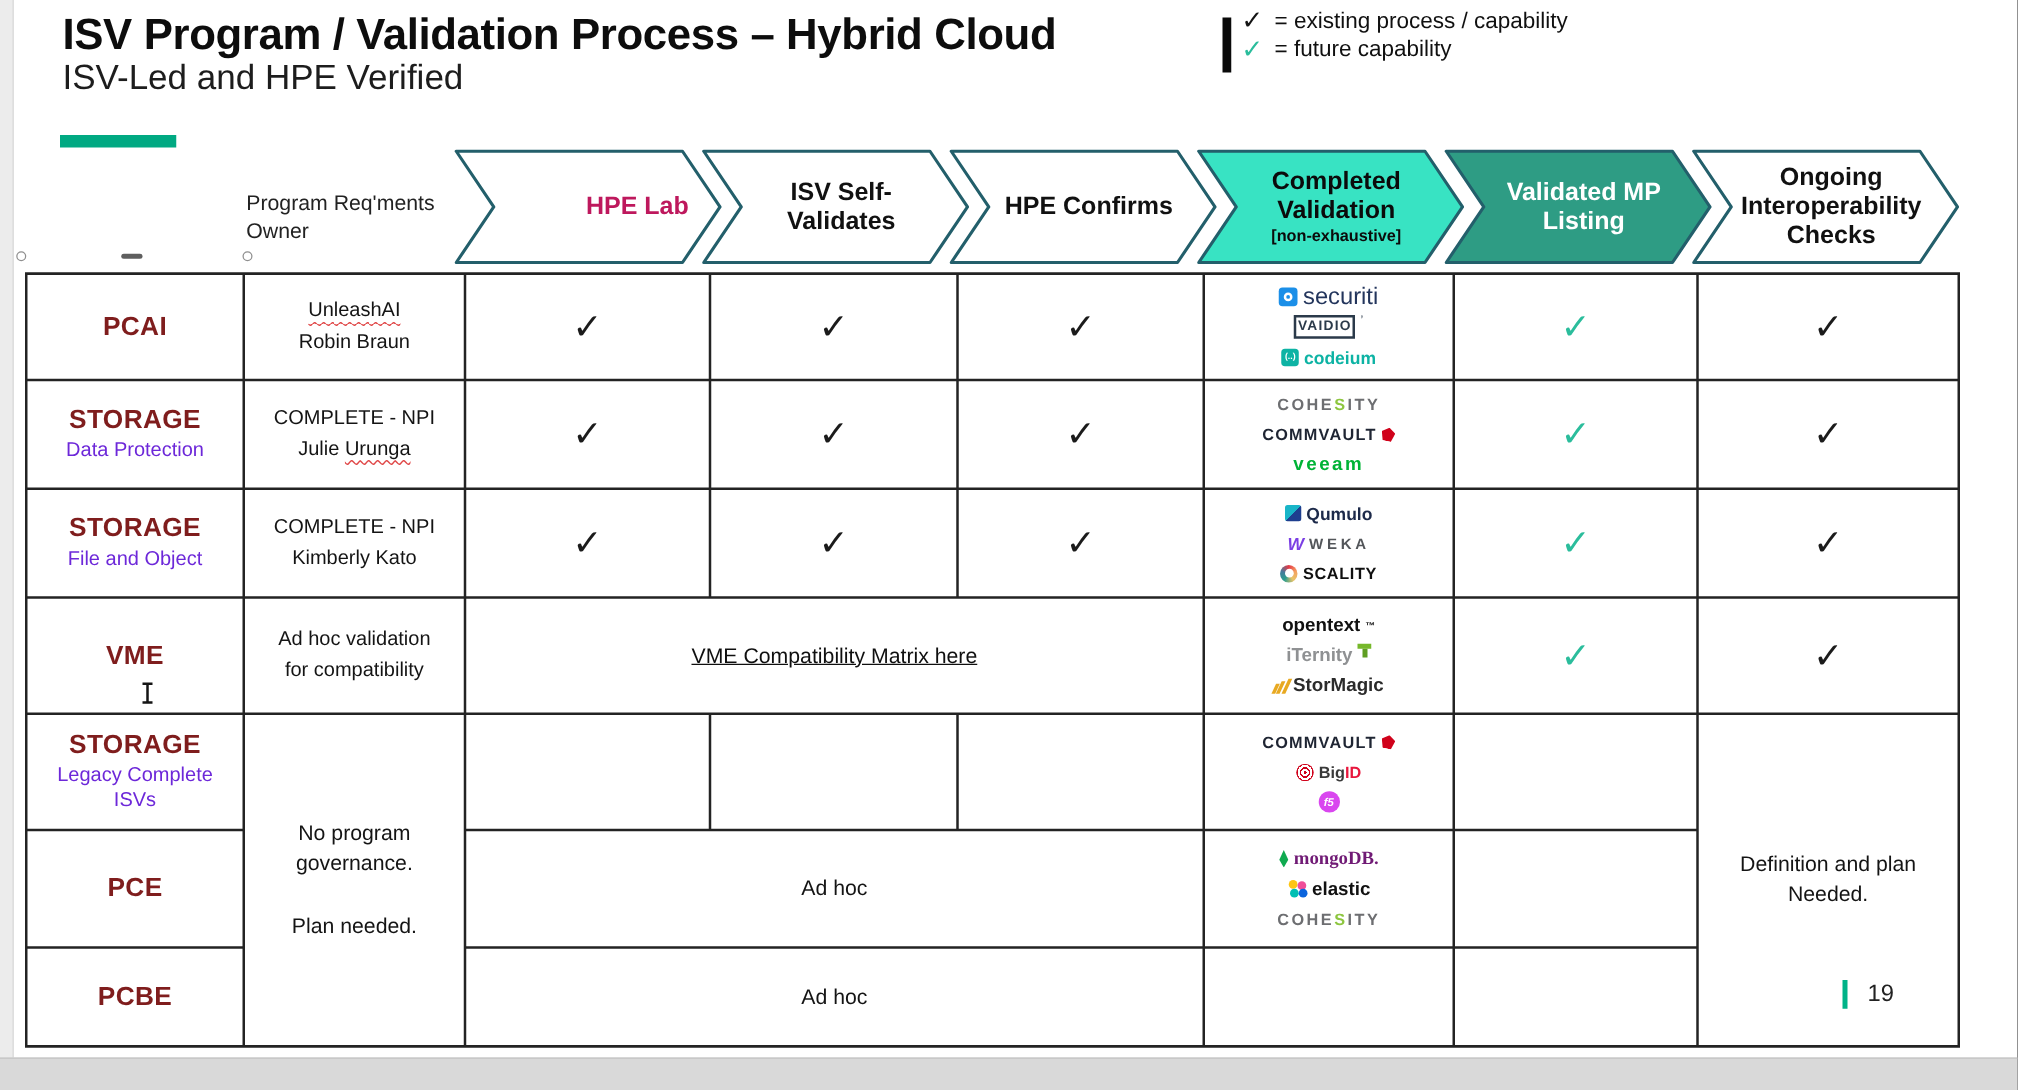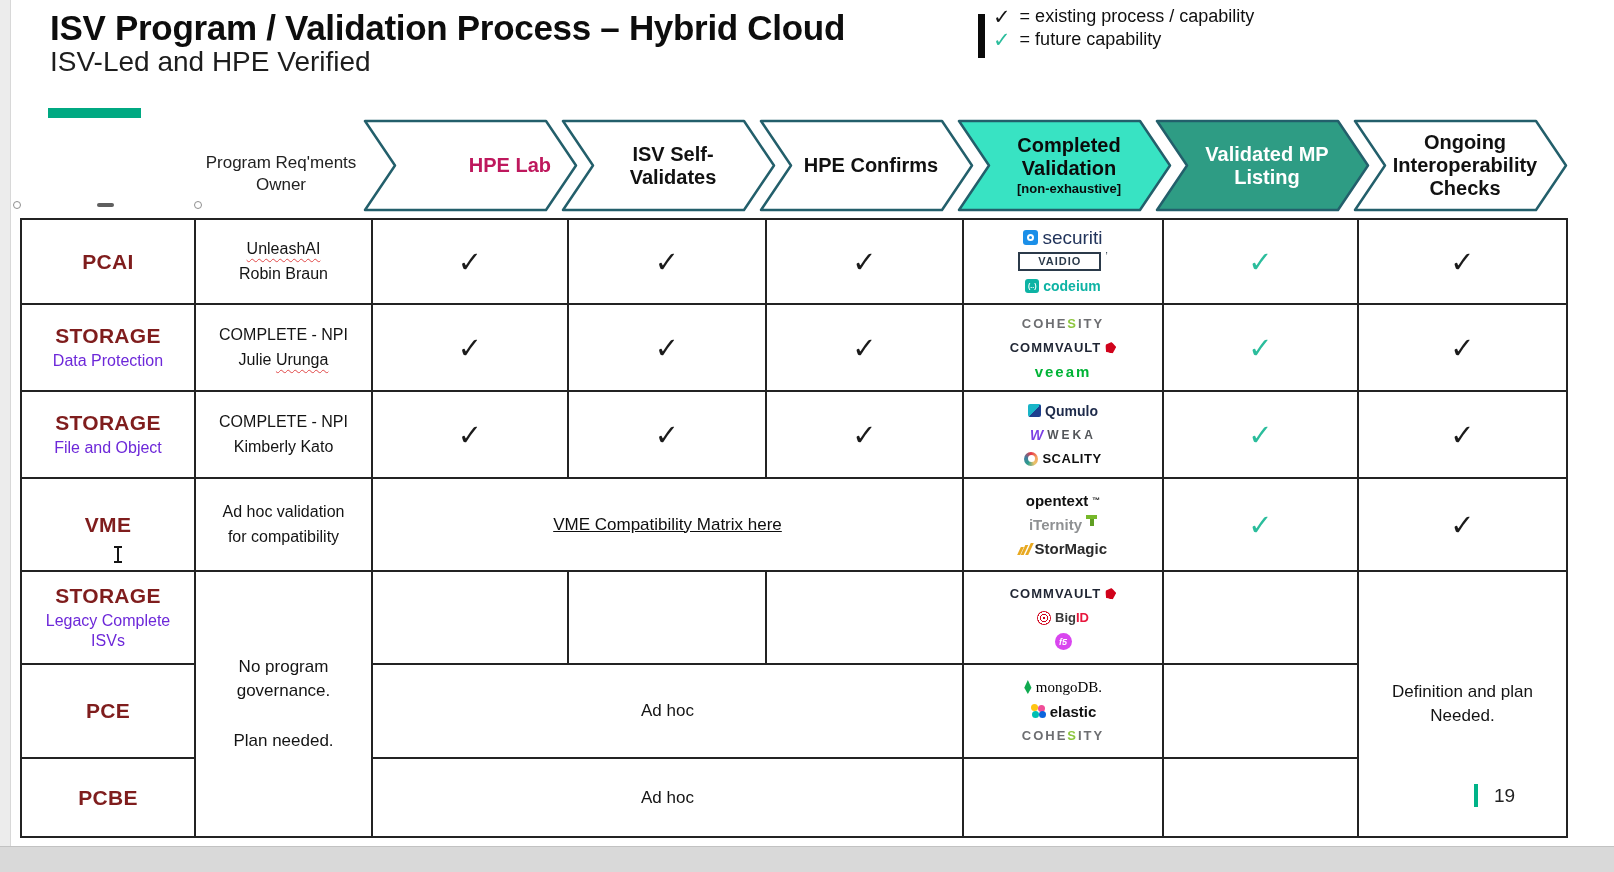--- a/index.html
+++ b/index.html
@@ -14,21 +14,21 @@
   .greenbar{position:absolute;left:48px;top:108px;width:93px;height:10px;background:#00a982}
 
   .legend{position:absolute;left:993px;top:6px;display:flex;flex-direction:column;gap:2px}
   .legend-row{display:flex;align-items:center;gap:9px;font-size:18px;color:#101010}
   .legend-row .chk-glyph{font-size:21px;line-height:1}
   .legend-black{color:#141414}
 
   .handle{position:absolute;width:8px;height:8px;border:1.5px solid #8f8f8f;border-radius:50%;background:#fff;box-sizing:border-box}
   .handle-dash{position:absolute;width:17px;height:3.5px;background:#5f5f5f;border-radius:2px}
 
-  .owner-header{position:absolute;left:197px;top:152px;width:168px;text-align:center;font-size:17px;line-height:1.3;color:#222}
+  .owner-header{position:absolute;left:197px;top:152px;width:168px;font-size:17px;line-height:1.3;color:#222}
 
   .stage{position:absolute;top:118px;width:216px;height:95px}
   .stage svg{position:absolute;left:0;top:0}
   .stage-text{position:absolute;left:36px;right:28px;top:0;height:95px;display:flex;flex-direction:column;align-items:center;justify-content:center;text-align:center;font-weight:700;font-size:20px;line-height:1.15;color:#111}
   .stage-sub{font-size:13px;font-weight:600;margin-top:2px}
 
   .tbl{position:absolute;left:20px;top:218px;width:1548px;height:620px;display:grid;
        grid-template-columns:172px 175px 194px 196px 195px 198px 193px 207px;
        grid-template-rows:83px 85px 85px 91px 91px 92px 77px;
        gap:2px;background:#232323;border:2px solid #232323;box-sizing:border-box}
@@ -44,21 +44,21 @@
   .txt-cell{font-size:17px;color:#141414;line-height:1.4}
   .gov-inner{max-width:132px;display:flex;flex-direction:column;gap:26px;font-size:17px;color:#141414;line-height:1.4}
   .def-inner{font-size:17px;color:#141414;line-height:1.4}
 
   .logos{gap:3px;padding:3px 0}
   .logo{display:flex;align-items:center;justify-content:center;gap:4px;height:21px}
 
   .securiti-icon{width:15px;height:15px;background:#1b8fe8;border-radius:3px;position:relative}
   .securiti-icon::after{content:"";position:absolute;inset:4px;border:2px solid #fff;border-radius:50%}
   .securiti-text{color:#23355c;font-weight:400;font-size:19px}
-  .vaidio-box{border:2px solid #2b3a4a;padding:0 18px;font-size:11px;font-weight:800;letter-spacing:1px;color:#2b3a4a;line-height:15px}
+  .vaidio-box{border:2px solid #2b3a4a;padding:0 1px;font-size:11px;font-weight:800;letter-spacing:1px;color:#2b3a4a;line-height:15px}
   .vaidio-mark{font-size:10px;color:#2b3a4a;align-self:flex-start}
   .codeium-icon{width:14px;height:14px;background:#0db3a4;border-radius:3px;color:#fff;font-size:7px;display:flex;align-items:center;justify-content:center;font-weight:700}
   .codeium-text{color:#0db3a4;font-size:14px;font-weight:600}
   .cohesity{font-size:13px;font-weight:700;letter-spacing:2px;color:#6d6e71}
   .cohesity .s{color:#8dc63f}
   .commvault-text{font-size:13px;font-weight:800;letter-spacing:1px;color:#1f2533}
   .commvault-icon{width:11px;height:11px;background:#d0021b;clip-path:polygon(50% 0,100% 35%,80% 100%,20% 100%,0 35%);transform:rotate(12deg)}
   .veeam{font-size:15px;font-weight:800;letter-spacing:2px;color:#00b336}
   .qumulo-icon{width:13px;height:13px;background:linear-gradient(135deg,#19b5c8 50%,#1e3f8f 50%);border-radius:2px}
   .qumulo-text{font-size:14px;font-weight:800;color:#1d2a4a}
@@ -77,21 +77,21 @@
   .stormagic-icon span{width:2.5px;background:#e8a921;transform:skewX(-25deg)}
   .stormagic-icon span:nth-child(1){height:8px}
   .stormagic-icon span:nth-child(2){height:10px}
   .stormagic-icon span:nth-child(3){height:12px}
   .stormagic-text{font-size:15px;font-weight:700;color:#2b2b2b}
   .bigid-icon{width:14px;height:14px;border-radius:50%;background:repeating-radial-gradient(circle at 50% 50%,#d0021b 0 1.2px,#fff 1.2px 3px)}
   .bigid-text{font-size:13px;font-weight:700;color:#3a3a3a}
   .bigid-text .id{color:#e8173d}
   .f5-icon{width:17px;height:17px;border-radius:50%;background:#d946ef;color:#fff;font-weight:800;font-style:italic;font-size:9px;display:flex;align-items:center;justify-content:center}
   .mongo-icon{width:8px;height:14px;background:#10aa50;clip-path:polygon(50% 0,95% 55%,50% 100%,5% 55%)}
-  .mongo-text{font-family:"Liberation Serif",serif;font-size:15px;font-weight:400;color:#000000}
+  .mongo-text{font-family:"Liberation Serif",serif;font-size:15px;font-weight:700;color:#701a75}
   .elastic-icon{width:16px;height:16px;position:relative}
   .elastic-icon i{position:absolute;border-radius:50%;width:7px;height:7px}
   .elastic-icon i:nth-child(1){left:1px;top:1px;background:#fec514}
   .elastic-icon i:nth-child(2){left:8px;top:2px;background:#f04e98}
   .elastic-icon i:nth-child(3){left:2px;top:8px;background:#00bfb3}
   .elastic-icon i:nth-child(4){left:9px;top:8px;background:#0b64dd}
   .elastic-text{font-size:15px;font-weight:700;color:#111}
 
   .page-num{position:absolute;left:1474px;top:784px;display:flex;align-items:center;gap:16px;font-size:19px;color:#222}
   .pn-bar{width:4px;height:23px;background:#00b388}

